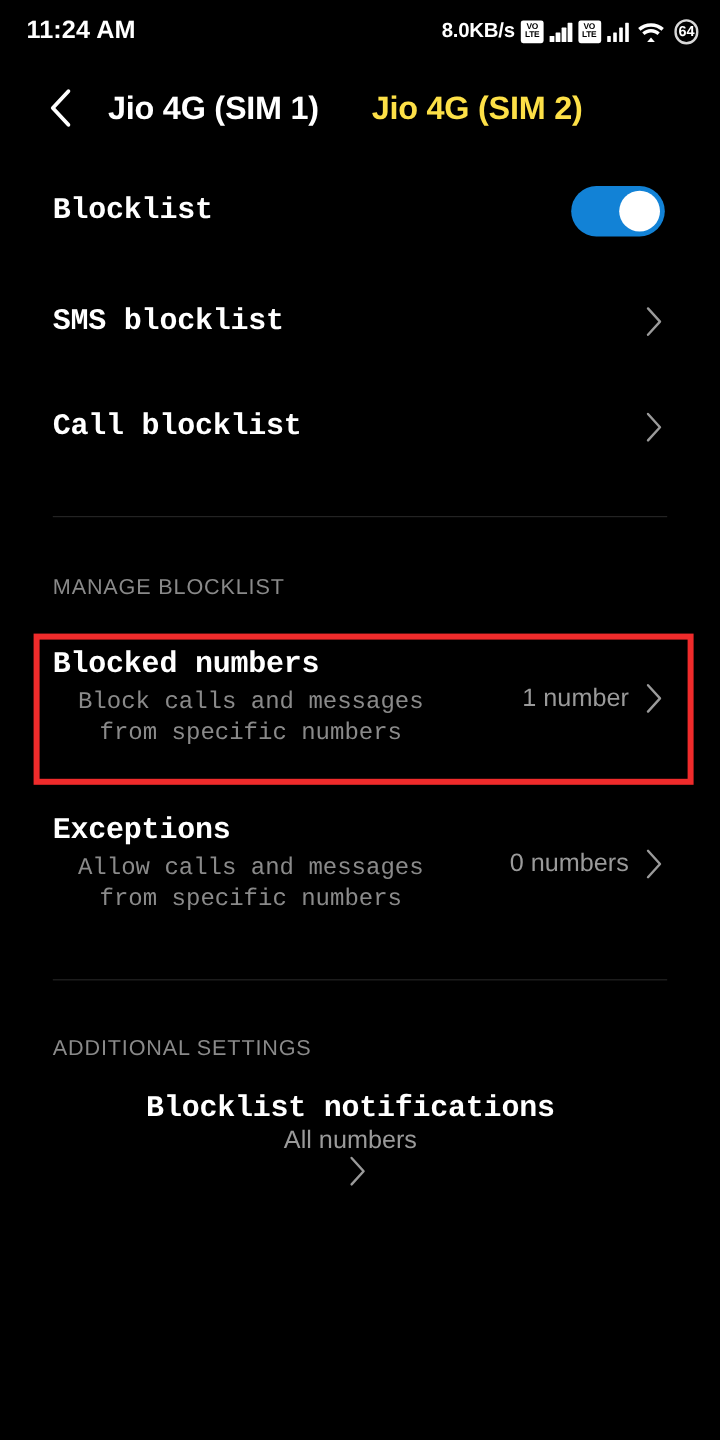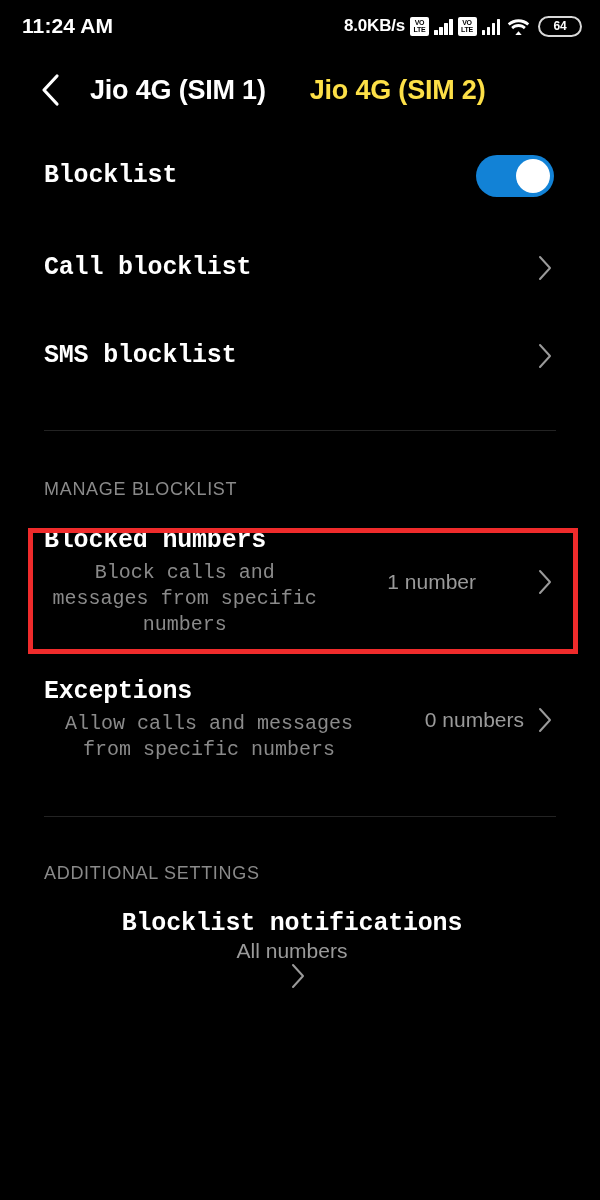--- a/index.html
+++ b/index.html
@@ -43,21 +43,21 @@
   .bars i { display:block; width:3.5px; background:#fff; border-radius:.5px; }
   .bars i:nth-child(1){height:5px;}
   .bars i:nth-child(2){height:8px;}
   .bars i:nth-child(3){height:12px;}
   .bars i:nth-child(4){height:16px;}
 
   .wifi { width:23px; height:19px; position:relative; margin-left:2px; }
   .wifi svg { display:block; }
 
   .battery {
-    width:44px; height:21px;
+    width:20px; height:21px;
     border:2px solid #d8d8d8;
     border-radius:11px;
     display:flex; align-items:center; justify-content:center;
     margin-left:3px;
   }
   .battery span { font-size:12px; font-weight:bold; color:#fff; letter-spacing:-.2px; }
 
   
   .header {
     height:76px;
@@ -196,47 +196,47 @@
     <div class="row-text">
       <div class="row-title">Blocklist</div>
     </div>
     <div class="switch">
       <div class="knob"></div>
     </div>
   </div>
 
   <div class="row">
     <div class="row-text">
+      <div class="row-title">SMS blocklist</div>
+    </div>
+    <div class="chev">
+      <svg width="15" height="26" viewBox="0 0 15 26">
+        <path d="M2 2 L12 13 L2 24" stroke="#9a9a9a" stroke-width="2" fill="none" stroke-linecap="round" stroke-linejoin="round"></path>
+      </svg>
+    </div>
+  </div>
+
+  <div class="row">
+    <div class="row-text">
       <div class="row-title">Call blocklist</div>
-    </div>
-    <div class="chev">
-      <svg width="15" height="26" viewBox="0 0 15 26">
-        <path d="M2 2 L12 13 L2 24" stroke="#9a9a9a" stroke-width="2" fill="none" stroke-linecap="round" stroke-linejoin="round"></path>
-      </svg>
-    </div>
-  </div>
-
-  <div class="row">
-    <div class="row-text">
-      <div class="row-title">SMS blocklist</div>
     </div>
     <div class="chev">
       <svg width="15" height="26" viewBox="0 0 15 26">
         <path d="M2 2 L12 13 L2 24" stroke="#9a9a9a" stroke-width="2" fill="none" stroke-linecap="round" stroke-linejoin="round"></path>
       </svg>
     </div>
   </div>
 
   <div style="height:30px;"></div>
   <div class="divider"></div>
   <div style="height:48px;"></div>
   <div class="section-title">MANAGE BLOCKLIST</div>
   <div style="height:22px;"></div>
 
-  <div class="row" style="min-height:120px;gap:48px;">
+  <div class="row" style="min-height:120px;">
     <div class="row-text">
       <div class="row-title">Blocked numbers</div>
       <div class="row-sub">Block calls and messages from specific numbers</div>
     </div>
     <div class="row-value">1 number</div>
     <div class="chev">
       <svg width="15" height="26" viewBox="0 0 15 26">
         <path d="M2 2 L12 13 L2 24" stroke="#9a9a9a" stroke-width="2" fill="none" stroke-linecap="round" stroke-linejoin="round"></path>
       </svg>
     </div>

